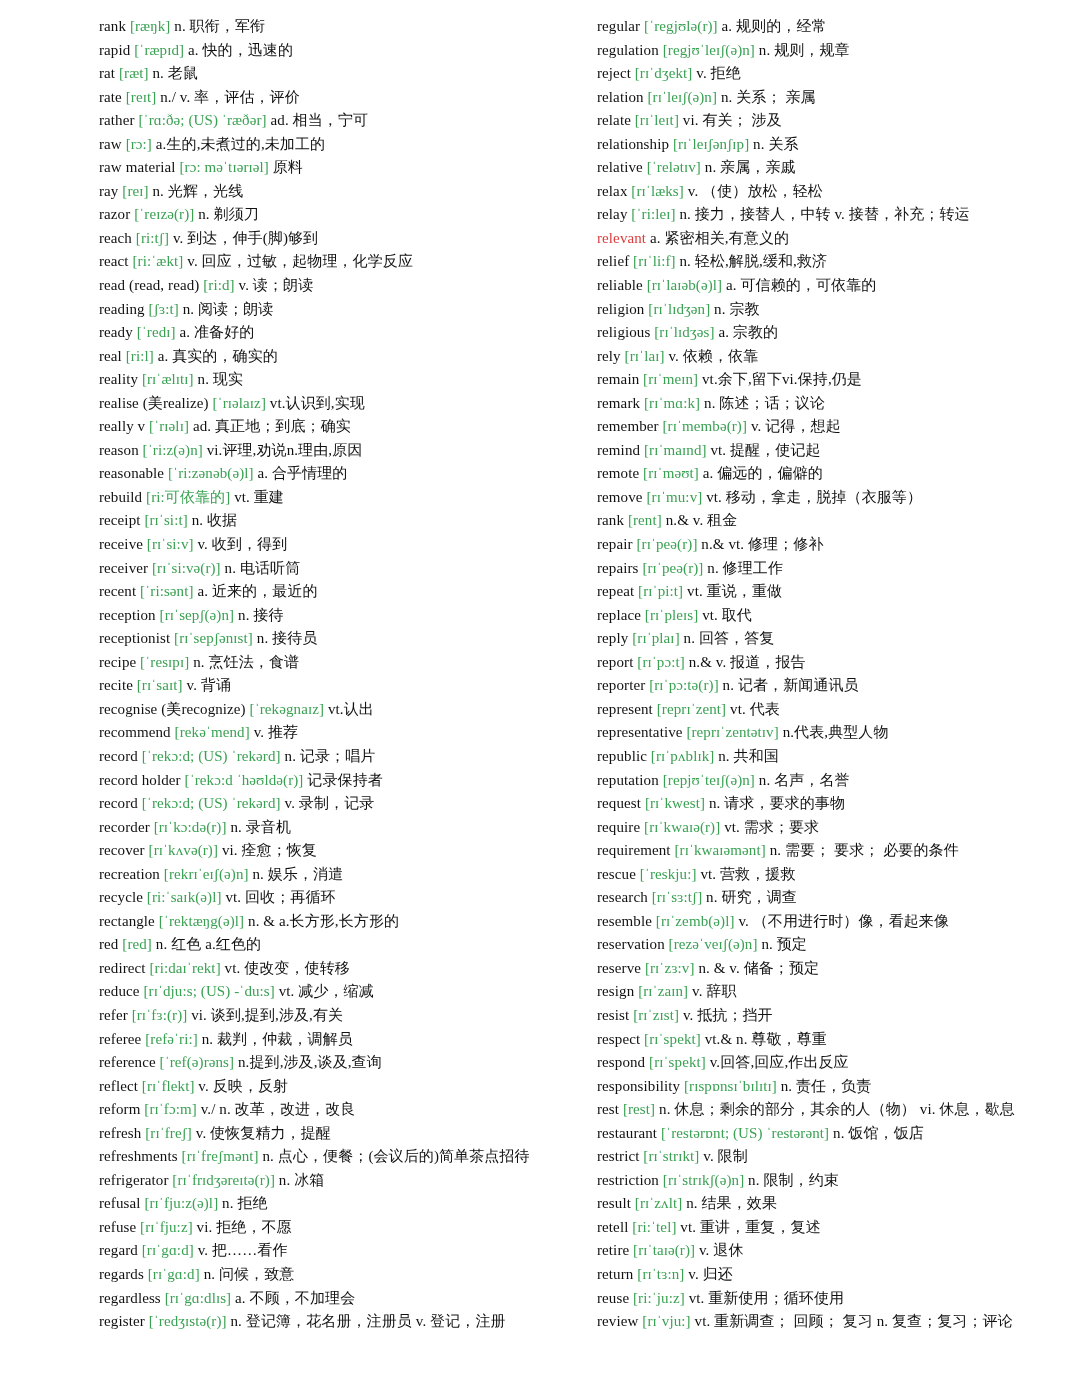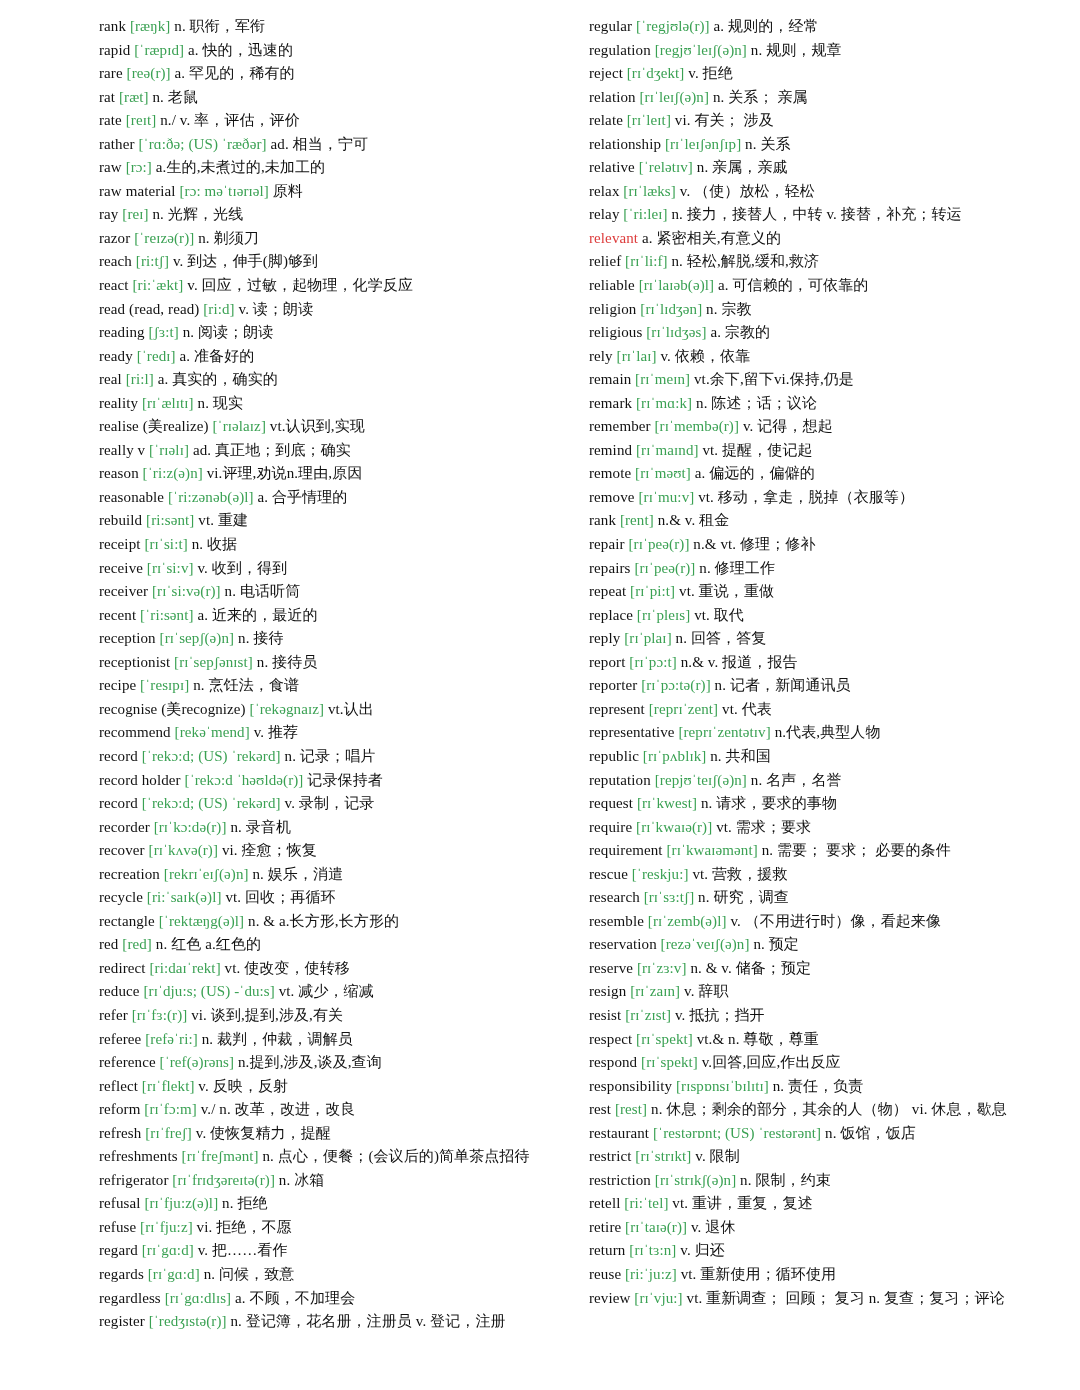--- a/index.html
+++ b/index.html
@@ -8,70 +8,71 @@
     --red:#dd3c3c;
     --bg:#ffffff;
   }
   html,body{margin:0;padding:0;}
   body{
     width:1080px;height:1390px;overflow:hidden;background:var(--bg);
     font-family:"Liberation Serif","DejaVu Serif","DejaVu Sans",serif;
     color:var(--ink);
   }
   .page{
-    display:flex;gap:28px;
+    display:flex;gap:36px;
     padding:15px 24px 0 99px;
     box-sizing:border-box;
+    align-items:center;
   }
   .col{width:462px;flex:0 0 462px;}
   .entry{
     font-size:15px;
     line-height:23.55px;
     letter-spacing:0.1px;
     word-break:break-word;
   }
   .w{color:var(--ink);}
   .w.red{color:var(--red);}
   .p{color:var(--green);}
   .m{color:var(--ink);}
 </style>
 </head>
 <body>
 
 <div class="page">
   <div class="col">
       <div class="entry"><span class="w">rank</span> <span class="p">[ræŋk]</span> <span class="m">n. 职衔，军衔</span></div>
       <div class="entry"><span class="w">rapid</span> <span class="p">[ˈræpɪd]</span> <span class="m">a. 快的，迅速的</span></div>
-      <div class="entry"><span class="w">rare</span> <span class="p">[reə(r)]</span> <span class="m">a. 罕见的，稀有的</span></div>
       <div class="entry"><span class="w">rat</span> <span class="p">[ræt]</span> <span class="m">n. 老鼠</span></div>
       <div class="entry"><span class="w">rate</span> <span class="p">[reɪt]</span> <span class="m">n./ v. 率，评估，评价</span></div>
       <div class="entry"><span class="w">rather</span> <span class="p">[ˈrɑ:ðə; (US) ˈræðər]</span> <span class="m">ad. 相当，宁可</span></div>
       <div class="entry"><span class="w">raw</span> <span class="p">[rɔ:]</span> <span class="m">a.生的,未煮过的,未加工的</span></div>
       <div class="entry"><span class="w">raw material</span> <span class="p">[rɔ: məˈtɪərɪəl]</span> <span class="m">原料</span></div>
       <div class="entry"><span class="w">ray</span> <span class="p">[reɪ]</span> <span class="m">n. 光辉，光线</span></div>
       <div class="entry"><span class="w">razor</span> <span class="p">[ˈreɪzə(r)]</span> <span class="m">n. 剃须刀</span></div>
       <div class="entry"><span class="w">reach</span> <span class="p">[ri:tʃ]</span> <span class="m">v. 到达，伸手(脚)够到</span></div>
       <div class="entry"><span class="w">react</span> <span class="p">[ri:ˈækt]</span> <span class="m">v. 回应，过敏，起物理，化学反应</span></div>
       <div class="entry"><span class="w">read (read, read)</span> <span class="p">[ri:d]</span> <span class="m">v. 读；朗读</span></div>
       <div class="entry"><span class="w">reading</span> <span class="p">[ʃɜ:t]</span> <span class="m">n. 阅读；朗读</span></div>
       <div class="entry"><span class="w">ready</span> <span class="p">[ˈredɪ]</span> <span class="m">a. 准备好的</span></div>
       <div class="entry"><span class="w">real</span> <span class="p">[ri:l]</span> <span class="m">a. 真实的，确实的</span></div>
       <div class="entry"><span class="w">reality</span> <span class="p">[rɪˈælɪtɪ]</span> <span class="m">n. 现实</span></div>
       <div class="entry"><span class="w">realise (美realize)</span> <span class="p">[ˈrɪəlaɪz]</span> <span class="m">vt.认识到,实现</span></div>
       <div class="entry"><span class="w">really v</span> <span class="p">[ˈrɪəlɪ]</span> <span class="m">ad. 真正地；到底；确实</span></div>
       <div class="entry"><span class="w">reason</span> <span class="p">[ˈri:z(ə)n]</span> <span class="m">vi.评理,劝说n.理由,原因</span></div>
       <div class="entry"><span class="w">reasonable</span> <span class="p">[ˈri:zənəb(ə)l]</span> <span class="m">a. 合乎情理的</span></div>
-      <div class="entry"><span class="w">rebuild</span> <span class="p">[ri:sənt]</span> <span class="m">vt. 重建</span></div>
+      <div class="entry"><span class="w">rebuild</span> <span class="p">[ri:可依靠的]</span> <span class="m">vt. 重建</span></div>
       <div class="entry"><span class="w">receipt</span> <span class="p">[rɪˈsi:t]</span> <span class="m">n. 收据</span></div>
       <div class="entry"><span class="w">receive</span> <span class="p">[rɪˈsi:v]</span> <span class="m">v. 收到，得到</span></div>
       <div class="entry"><span class="w">receiver</span> <span class="p">[rɪˈsi:və(r)]</span> <span class="m">n. 电话听筒</span></div>
       <div class="entry"><span class="w">recent</span> <span class="p">[ˈri:sənt]</span> <span class="m">a. 近来的，最近的</span></div>
       <div class="entry"><span class="w">reception</span> <span class="p">[rɪˈsepʃ(ə)n]</span> <span class="m">n. 接待</span></div>
       <div class="entry"><span class="w">receptionist</span> <span class="p">[rɪˈsepʃənɪst]</span> <span class="m">n. 接待员</span></div>
       <div class="entry"><span class="w">recipe</span> <span class="p">[ˈresɪpɪ]</span> <span class="m">n. 烹饪法，食谱</span></div>
+      <div class="entry"><span class="w">recite</span> <span class="p">[rɪˈsaɪt]</span> <span class="m">v. 背诵</span></div>
       <div class="entry"><span class="w">recognise (美recognize)</span> <span class="p">[ˈrekəgnaɪz]</span> <span class="m">vt.认出</span></div>
       <div class="entry"><span class="w">recommend</span> <span class="p">[rekəˈmend]</span> <span class="m">v. 推荐</span></div>
       <div class="entry"><span class="w">record</span> <span class="p">[ˈrekɔ:d; (US) ˈrekərd]</span> <span class="m">n. 记录；唱片</span></div>
       <div class="entry"><span class="w">record holder</span> <span class="p">[ˈrekɔ:d ˈhəʊldə(r)]</span> <span class="m">记录保持者</span></div>
       <div class="entry"><span class="w">record</span> <span class="p">[ˈrekɔ:d; (US) ˈrekərd]</span> <span class="m">v. 录制，记录</span></div>
       <div class="entry"><span class="w">recorder</span> <span class="p">[rɪˈkɔ:də(r)]</span> <span class="m">n. 录音机</span></div>
       <div class="entry"><span class="w">recover</span> <span class="p">[rɪˈkʌvə(r)]</span> <span class="m">vi. 痊愈；恢复</span></div>
       <div class="entry"><span class="w">recreation</span> <span class="p">[rekrɪˈeɪʃ(ə)n]</span> <span class="m">n. 娱乐，消遣</span></div>
       <div class="entry"><span class="w">recycle</span> <span class="p">[ri:ˈsaɪk(ə)l]</span> <span class="m">vt. 回收；再循环</span></div>
       <div class="entry"><span class="w">rectangle</span> <span class="p">[ˈrektæŋg(ə)l]</span> <span class="m">n. &amp; a.长方形,长方形的</span></div>
@@ -137,19 +138,20 @@
       <div class="entry"><span class="w">reserve</span> <span class="p">[rɪˈzɜ:v]</span> <span class="m">n. &amp; v. 储备；预定</span></div>
       <div class="entry"><span class="w">resign</span> <span class="p">[rɪˈzaɪn]</span> <span class="m">v. 辞职</span></div>
       <div class="entry"><span class="w">resist</span> <span class="p">[rɪˈzɪst]</span> <span class="m">v. 抵抗；挡开</span></div>
       <div class="entry"><span class="w">respect</span> <span class="p">[rɪˈspekt]</span> <span class="m">vt.&amp; n. 尊敬，尊重</span></div>
       <div class="entry"><span class="w">respond</span> <span class="p">[rɪˈspekt]</span> <span class="m">v.回答,回应,作出反应</span></div>
       <div class="entry"><span class="w">responsibility</span> <span class="p">[rɪspɒnsɪˈbɪlɪtɪ]</span> <span class="m">n. 责任，负责</span></div>
       <div class="entry"><span class="w">rest</span> <span class="p">[rest]</span> <span class="m">n. 休息；剩余的部分，其余的人（物） vi. 休息，歇息</span></div>
       <div class="entry"><span class="w">restaurant</span> <span class="p">[ˈrestərɒnt; (US) ˈrestərənt]</span> <span class="m">n. 饭馆，饭店</span></div>
       <div class="entry"><span class="w">restrict</span> <span class="p">[rɪˈstrɪkt]</span> <span class="m">v. 限制</span></div>
       <div class="entry"><span class="w">restriction</span> <span class="p">[rɪˈstrɪkʃ(ə)n]</span> <span class="m">n. 限制，约束</span></div>
+      <div class="entry"><span class="w">result</span> <span class="p">[rɪˈzʌlt]</span> <span class="m">n. 结果，效果</span></div>
       <div class="entry"><span class="w">retell</span> <span class="p">[ri:ˈtel]</span> <span class="m">vt. 重讲，重复，复述</span></div>
       <div class="entry"><span class="w">retire</span> <span class="p">[rɪˈtaɪə(r)]</span> <span class="m">v. 退休</span></div>
       <div class="entry"><span class="w">return</span> <span class="p">[rɪˈtɜ:n]</span> <span class="m">v. 归还</span></div>
       <div class="entry"><span class="w">reuse</span> <span class="p">[ri:ˈju:z]</span> <span class="m">vt. 重新使用；循环使用</span></div>
       <div class="entry"><span class="w">review</span> <span class="p">[rɪˈvju:]</span> <span class="m">vt. 重新调查； 回顾； 复习 n. 复查；复习；评论</span></div>
     </div>
 </div>
 
 </body></html>

